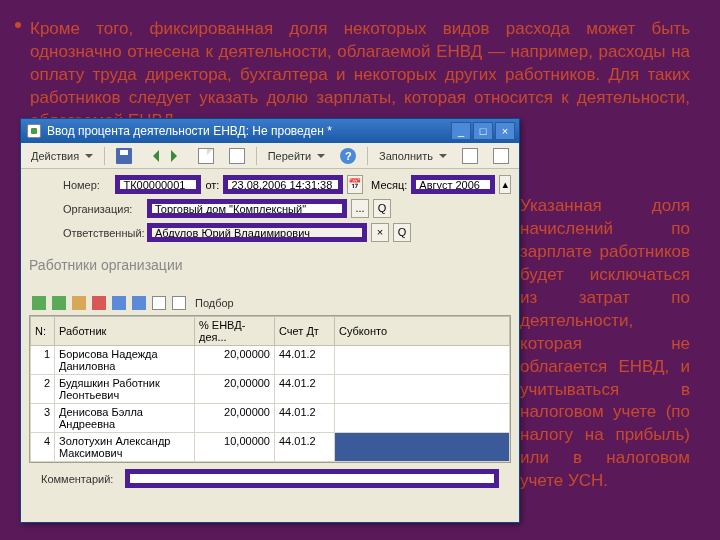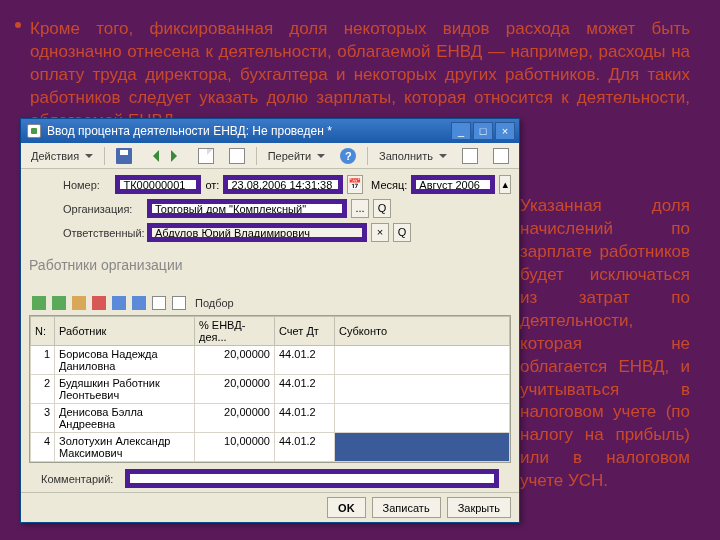--- a/index.html
+++ b/index.html
@@ -240,18 +240,13 @@
           </tr>
         </tbody>
     </table>
   </div>
 
   <div class="frow comment">
     <span class="flabel">Комментарий:</span>
     <input class="finput" style="flex: 1 1 0%;" value="">
   </div>
 
-  <div class="bottombar">
-    <button class="bbtn primary">OK</button>
-    <button class="bbtn">Записать</button>
-    <button class="bbtn">Закрыть</button>
-  </div>
 </div>
 
 </body></html>

